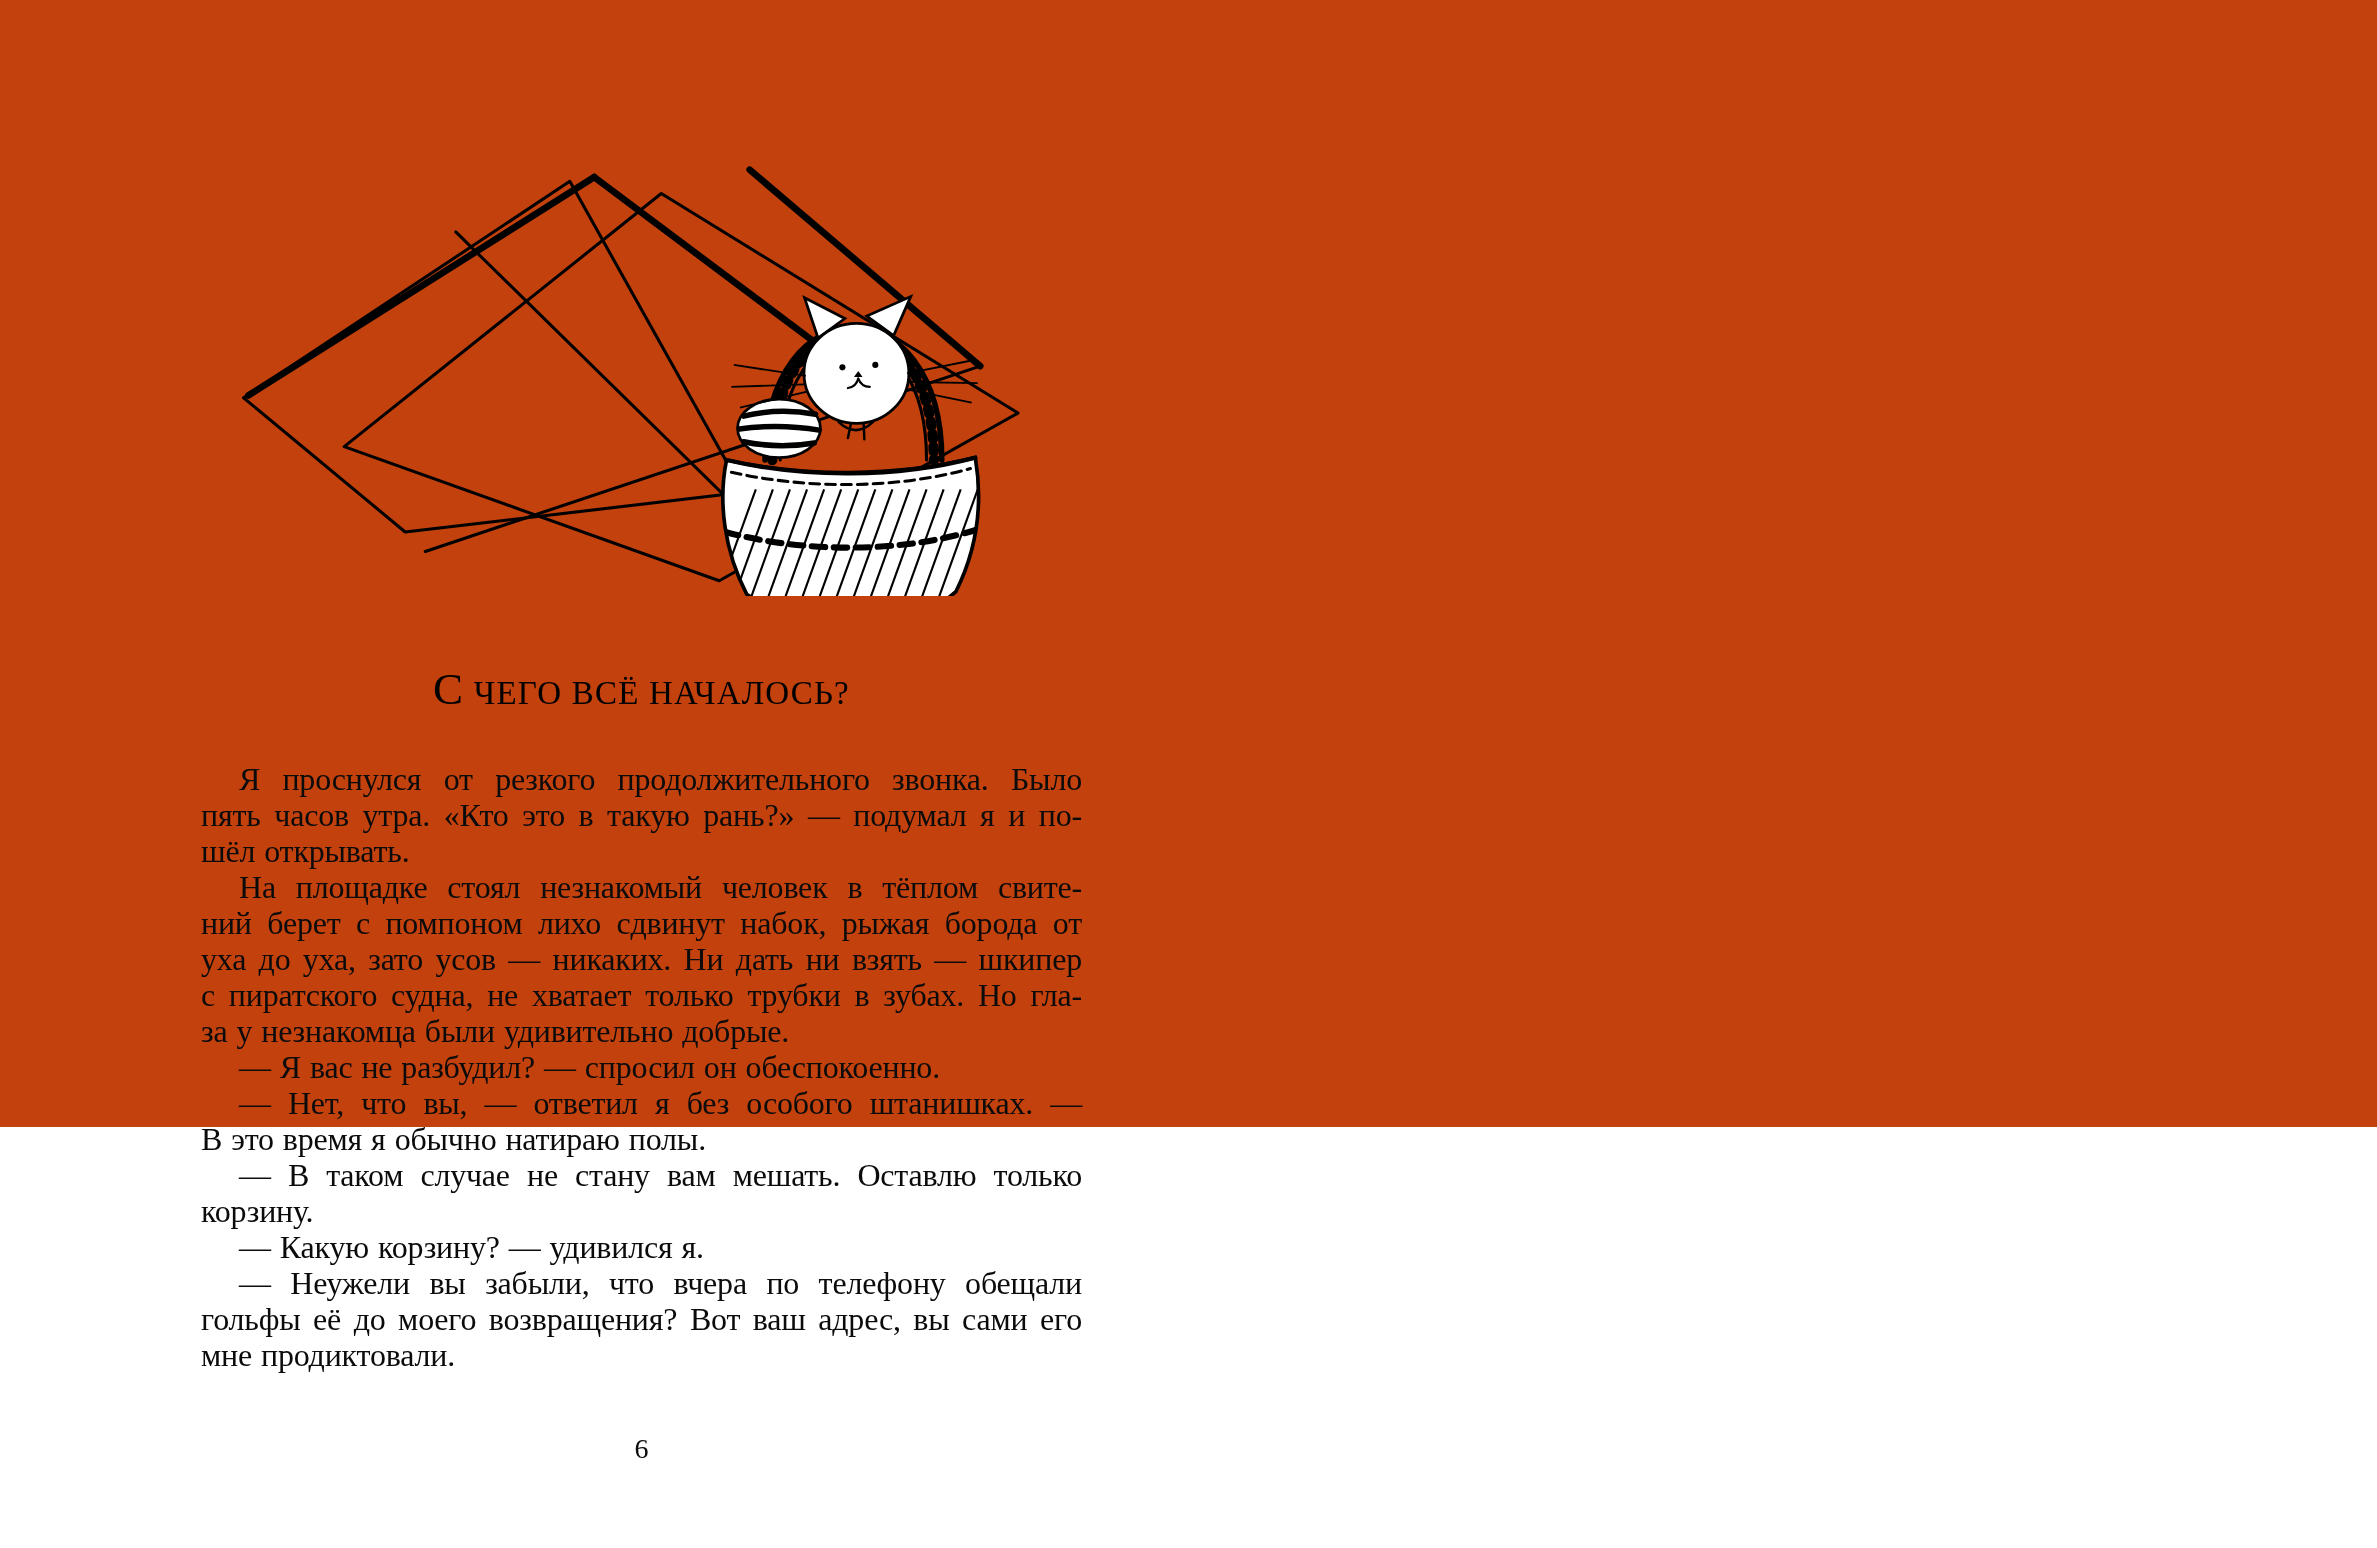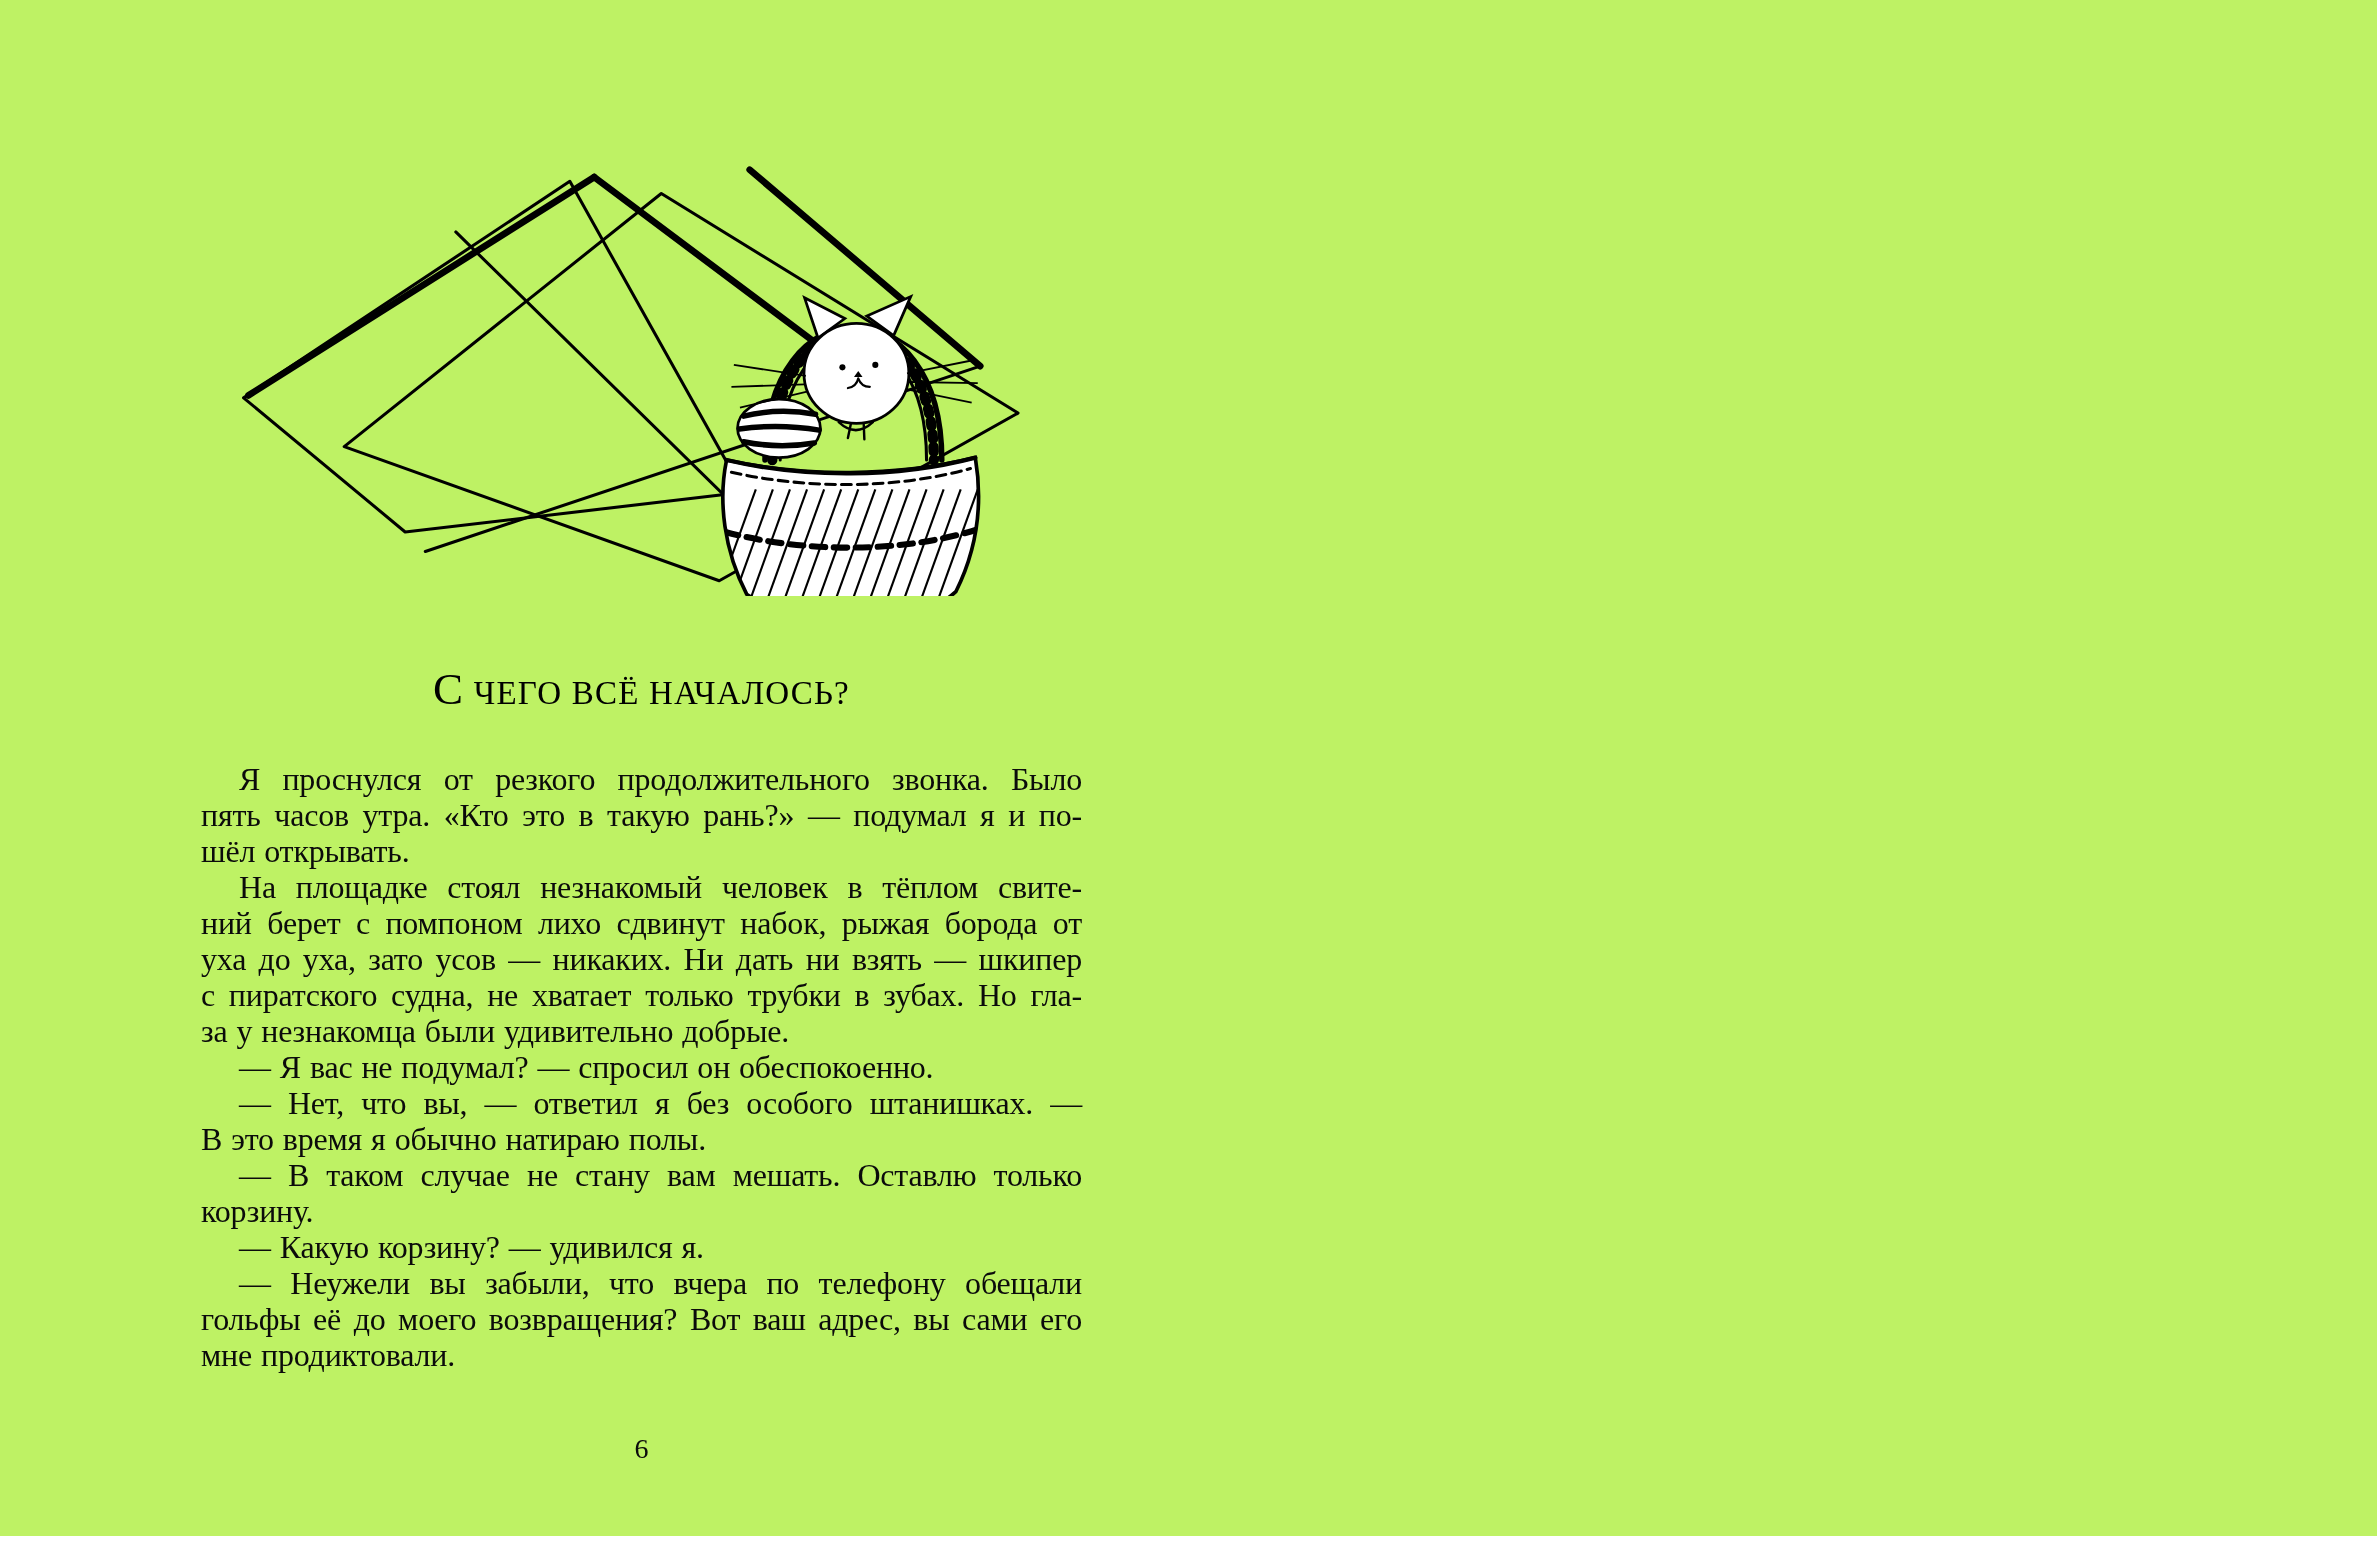--- a/index.html
+++ b/index.html
@@ -1,21 +1,21 @@
 <!DOCTYPE html>
 <html lang="ru" style="font-size:9.8px"><head>
 <meta charset="utf-8">
 <style>
   html,body{margin:0;padding:0;background:#ffffff;}
   body{
     width:2377px;height:1549px;position:relative;overflow:hidden;
     font-family:"Liberation Serif","DejaVu Serif",serif;
     color:#0b0b0b;
   }
-  .page{position:absolute;top:0;height:1536px;background:#bef264;}
+  .page{position:absolute;top:0;height:1127px;background:#c2410c;}
   .page.left{left:0;width:1189px;}
   .page.right{left:1189px;width:1189px;}
 
   .illustration{position:absolute;left:213px;top:160px;width:860px;height:436px;}
 
   .chapter-title{
     position:absolute;left:201px;top:666px;width:881px;margin:0;
     text-align:center;font-weight:normal;
     font-size:33px;line-height:46px;letter-spacing:1.2px;color:#000;
   }
@@ -128,21 +128,21 @@
 
   <div class="textcol leftcol">
       <div class="line indent">Я проснулся от резкого продолжительного звонка. Было</div>
       <div class="line">пять часов утра. «Кто это в такую рань?» — подумал я и по-</div>
       <div class="line end">шёл открывать.</div>
       <div class="line indent">На площадке стоял незнакомый человек в тёплом свите-</div>
       <div class="line">ний берет с помпоном лихо сдвинут набок, рыжая борода от</div>
       <div class="line">уха до уха, зато усов — никаких. Ни дать ни взять — шкипер</div>
       <div class="line">с пиратского судна, не хватает только трубки в зубах. Но гла-</div>
       <div class="line end">за у незнакомца были удивительно добрые.</div>
-      <div class="line indent end">— Я вас не подумал? — спросил он обеспокоенно.</div>
+      <div class="line indent end">— Я вас не разбудил? — спросил он обеспокоенно.</div>
       <div class="line indent">— Нет, что вы, — ответил я без особого штанишках. —</div>
       <div class="line end">В это время я обычно натираю полы.</div>
       <div class="line indent">— В таком случае не стану вам мешать. Оставлю только</div>
       <div class="line end">корзину.</div>
       <div class="line indent end">— Какую корзину? — удивился я.</div>
       <div class="line indent">— Неужели вы забыли, что вчера по телефону обещали</div>
       <div class="line">гольфы её до моего возвращения? Вот ваш адрес, вы сами его</div>
       <div class="line end">мне продиктовали.</div>
     </div>
 

